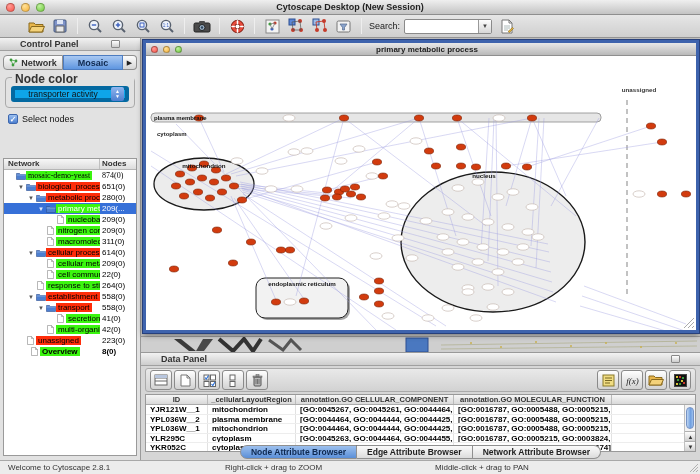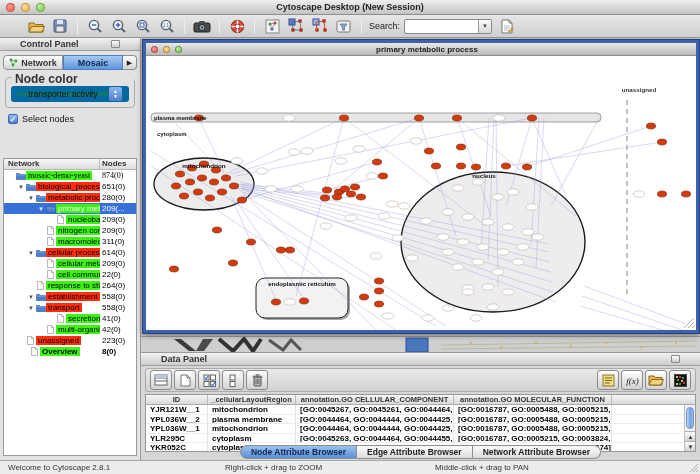--- a/index.html
+++ b/index.html
@@ -27,21 +27,21 @@
 .phead{height:13px;background:linear-gradient(#f2f2f2,#cdcdcd);border-bottom:1px solid #a0a0a0;display:flex;align-items:center;padding:0 20px}
 .phead .ptitle{font-size:9px;font-weight:bold;color:#333}
 .phead .float{margin-left:auto;width:9px;height:8px;border:1px solid #888;border-radius:1px;background:linear-gradient(#fff,#ccc)}
 .tabsrow{display:flex;align-items:center;margin:4px 3px 0 3px;height:15px}
 .cptab{flex:1;height:15px;display:flex;align-items:center;justify-content:center;font-size:9px;font-weight:bold;color:#333;background:linear-gradient(#fdfdfd,#d6d6d6);border:1px solid #8f8f8f;gap:3px}
 .cptab.first{border-radius:4px 0 0 4px}
 .cptab.sel{background:linear-gradient(#a8c8f2,#5f96e0);border-color:#4d7cc0;color:#102a50}
 .tabarrow{width:14px;height:15px;border:1px solid #8f8f8f;border-left:none;border-radius:0 4px 4px 0;background:linear-gradient(#fdfdfd,#d6d6d6);font-size:7px;display:flex;align-items:center;justify-content:center;color:#222}
 .groupbox{margin:7px 5px 0 5px;border:1px solid #aaa;border-radius:4px;padding:8px 5px 5px 5px;position:relative}
 .grouplbl{position:absolute;top:-6px;left:6px;background:#e2e2e2;padding:0 3px;font-size:12px;font-weight:bold;color:#333}
-.dropdown{height:16px;background:#0f766e;border:6px solid #0369a1;border-radius:3px;display:flex;align-items:center;position:relative}
+.dropdown{height:16px;background:#0ea5e9;border:4px solid #0369a1;border-radius:3px;display:flex;align-items:center;position:relative}
 .dropdown .val{flex:1;text-align:center;font-size:8.5px;color:#111}
 .dropdown .stepper{width:13px;height:14px;margin-right:1px;border-radius:2px;background:linear-gradient(#8fb6ee,#4d7fd0);color:#fff;font-size:5px;line-height:5px;display:flex;flex-direction:column;align-items:center;justify-content:center}
 .checkrow{display:flex;align-items:center;margin:6px 0 4px 8px;gap:4px}
 .checkbox{width:10px;height:10px;border-radius:2px;background:linear-gradient(#9cc0f0,#4b7ecf);border:1px solid #3c66ad;color:#fff;font-size:8px;line-height:9px;text-align:center;font-weight:bold}
 .checklbl{font-size:9px;color:#111}
 .treewrap{position:absolute;left:3px;right:3px;top:120px;bottom:4px;background:#fff;border:1px solid #9a9a9a;overflow:hidden}
 .treehead{display:flex;height:11px;background:linear-gradient(#f7f7f7,#dcdcdc);border-bottom:1px solid #b5b5b5;font-size:8px;font-weight:bold;color:#333}
 .treehead .c1{flex:1;padding-left:4px;border-right:1px solid #c0c0c0}
 .treehead .c2{width:36px;padding-left:2px}
 .trow{display:flex;align-items:center;height:11px;font-size:8px;color:#000;white-space:nowrap}
@@ -369,21 +369,21 @@
           <span class="tri">▼</span>
           <span class="ticn">
             <svg width="10" height="8" viewBox="0 0 10 8">
               <path d="M0.5 1.5 L3.5 1.5 L4.5 2.5 L9.5 2.5 L9.5 7.5 L0.5 7.5 Z" fill="#4d7fd0" stroke="#2c4f92" stroke-width=".6"></path>
               <path d="M0.5 3 L9.5 3" stroke="#8fb0e0" stroke-width=".8"></path>
             </svg>
           </span>
           <span class="lab" style="background: rgb(255, 45, 10);">establishment of lo</span>
           <span class="nodes">558(0)</span>
         </div>
-        <div class="trow" style="padding-left: 23px;">
+        <div class="trow" style="padding-left: 33px;">
           <span class="tri">▼</span>
           <span class="ticn">
             <svg width="10" height="8" viewBox="0 0 10 8">
               <path d="M0.5 1.5 L3.5 1.5 L4.5 2.5 L9.5 2.5 L9.5 7.5 L0.5 7.5 Z" fill="#4d7fd0" stroke="#2c4f92" stroke-width=".6"></path>
               <path d="M0.5 3 L9.5 3" stroke="#8fb0e0" stroke-width=".8"></path>
             </svg>
           </span>
           <span class="lab" style="background: rgb(255, 45, 10);">transport</span>
           <span class="nodes">558(0)</span>
         </div>

